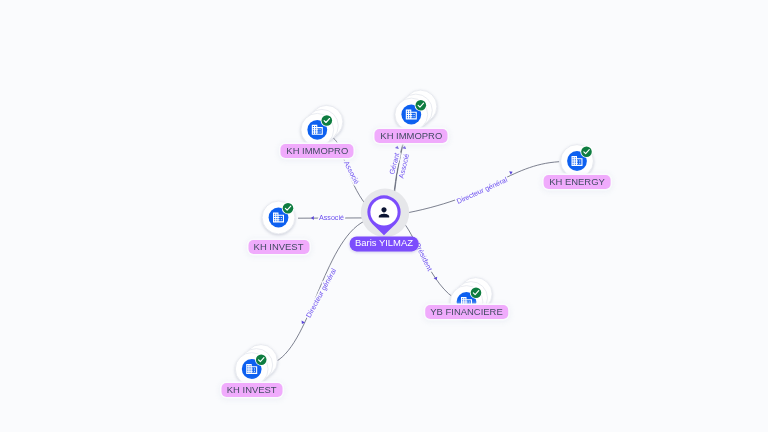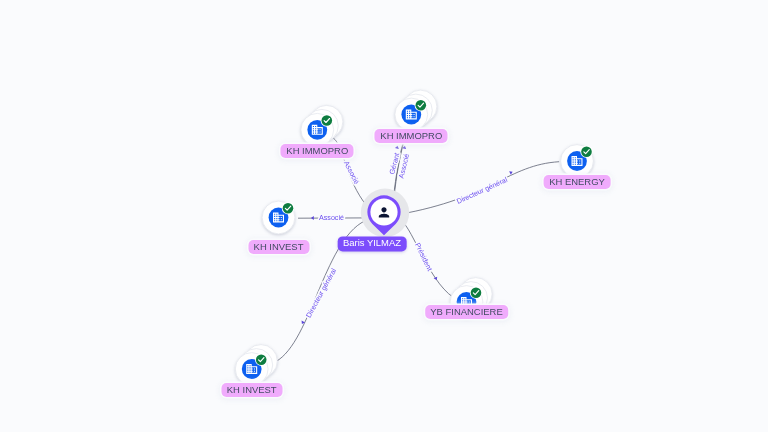--- a/index.html
+++ b/index.html
@@ -158,20 +158,20 @@
 <path d="M12 7V3H2v18h20V7H12zM6 19H4v-2h2v2zm0-4H4v-2h2v2zm0-4H4V9h2v2zm0-4H4V5h2v2zm4 12H8v-2h2v2zm0-4H8v-2h2v2zm0-4H8V9h2v2zm0-4H8V5h2v2zm10 12h-8v-2h2v-2h-2v-2h2v-2h-2V9h8v10zm-2-8h-2v2h2v-2zm0 4h-2v2h2v-2z" fill="#ffffff"></path>
 </g>
 <g>
 <circle cx="261.2" cy="359.7" r="6.2" fill="#ffffff"></circle>
 <circle cx="261.2" cy="359.7" r="5.3" fill="#0e7d40"></circle>
 <path d="M 258.55 359.84999999999997 L 260.34999999999997 361.7 L 263.95 357.7" fill="none" stroke="#ffffff" stroke-width="1.15" stroke-linecap="round" stroke-linejoin="round"></path>
 </g>
 </g>
 </g>
 </svg>
-<div class="nlabel person" style="left:372px;top:243.5px;"><span>Baris YILMAZ</span></div>
+<div class="nlabel person" style="left:384px;top:243.5px;border-radius:7px;"><span>Baris YILMAZ</span></div>
 <div class="nlabel comp" style="left:317.3px;top:151.0px;"><span>KH IMMOPRO</span></div>
 <div class="nlabel comp" style="left:411.3px;top:135.7px;"><span>KH IMMOPRO</span></div>
 <div class="nlabel comp" style="left:577px;top:182.2px;"><span>KH ENERGY</span></div>
 <div class="nlabel comp" style="left:278.5px;top:247px;"><span>KH INVEST</span></div>
 <div class="nlabel comp" style="left:466.5px;top:312px;"><span>YB FINANCIERE</span></div>
 <div class="nlabel comp" style="left:251.7px;top:390.2px;"><span>KH INVEST</span></div>
 </div>
 
 </body></html>

